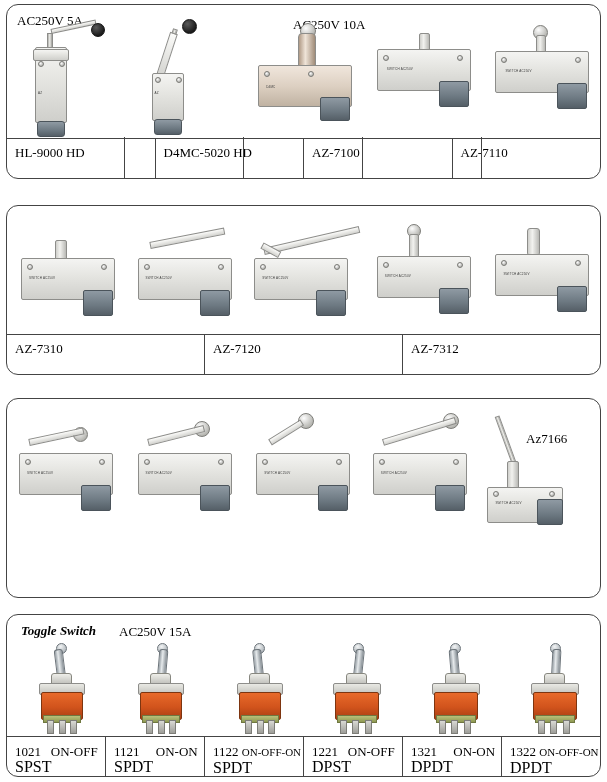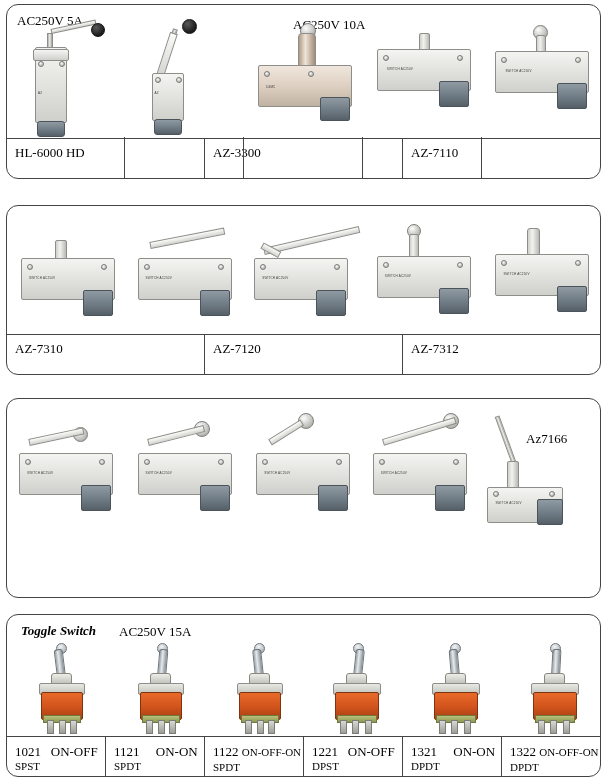--- a/index.html
+++ b/index.html
@@ -58,21 +58,21 @@
     padding:6px 6px 0 8px;
     font-size:13px;
     line-height:15px;
     white-space:nowrap;
     overflow:hidden;
   }
   .labels .lab:last-child{border-right:none;}
   .labels.tall .lab{padding-top:7px;}
 
   .sub{font-size:11px;}
-  .pole{display:block;font-size:11px;line-height:15px;}
+  .pole{display:block;font-size:16px;line-height:15px;}
 
   
   .sw{position:absolute;}
   .body-lt{
     position:absolute;
     background:linear-gradient(180deg,#f4f4f2 0%,#e4e4e0 45%,#cfcfcb 100%);
     border:1px solid #8d8d8a;
     border-radius:2px;
   }
   .body-dk{
@@ -238,22 +238,23 @@
           <div class="body-lt" style="left:4px;top:26px;width:92px;height:40px;"></div>
           <div class="txtlabel" style="left:14px;top:44px;">SWITCH  AC250V</div>
           <div class="body-dk" style="left:66px;top:58px;width:28px;height:24px;border-radius:2px;"></div>
           <div class="screw" style="left:10px;top:32px;width:4px;height:4px;"></div>
           <div class="screw" style="left:84px;top:32px;width:4px;height:4px;"></div>
         </div>
       </div>
     </div>
 
     <div class="labels" style="top:133px;height:40px;">
-      <div class="lab">HL-6000 HD</div>
-      <div class="lab">AZ-3300</div>
+      <div class="lab">HL-9000 HD</div>
+      <div class="lab">D4MC-5020 HD</div>
+      <div class="lab">AZ-7100</div>
       <div class="lab">AZ-7110</div>
     </div>
   </div>
 
   <div class="panel" id="sec2">
     <div class="strip" style="top:0;height:128px;">
 
       <div class="cell">
         <div class="sw" style="left:10px;top:34px;width:100px;height:84px;">
           <div class="plunger" style="left:38px;top:0px;width:10px;height:20px;"></div>

